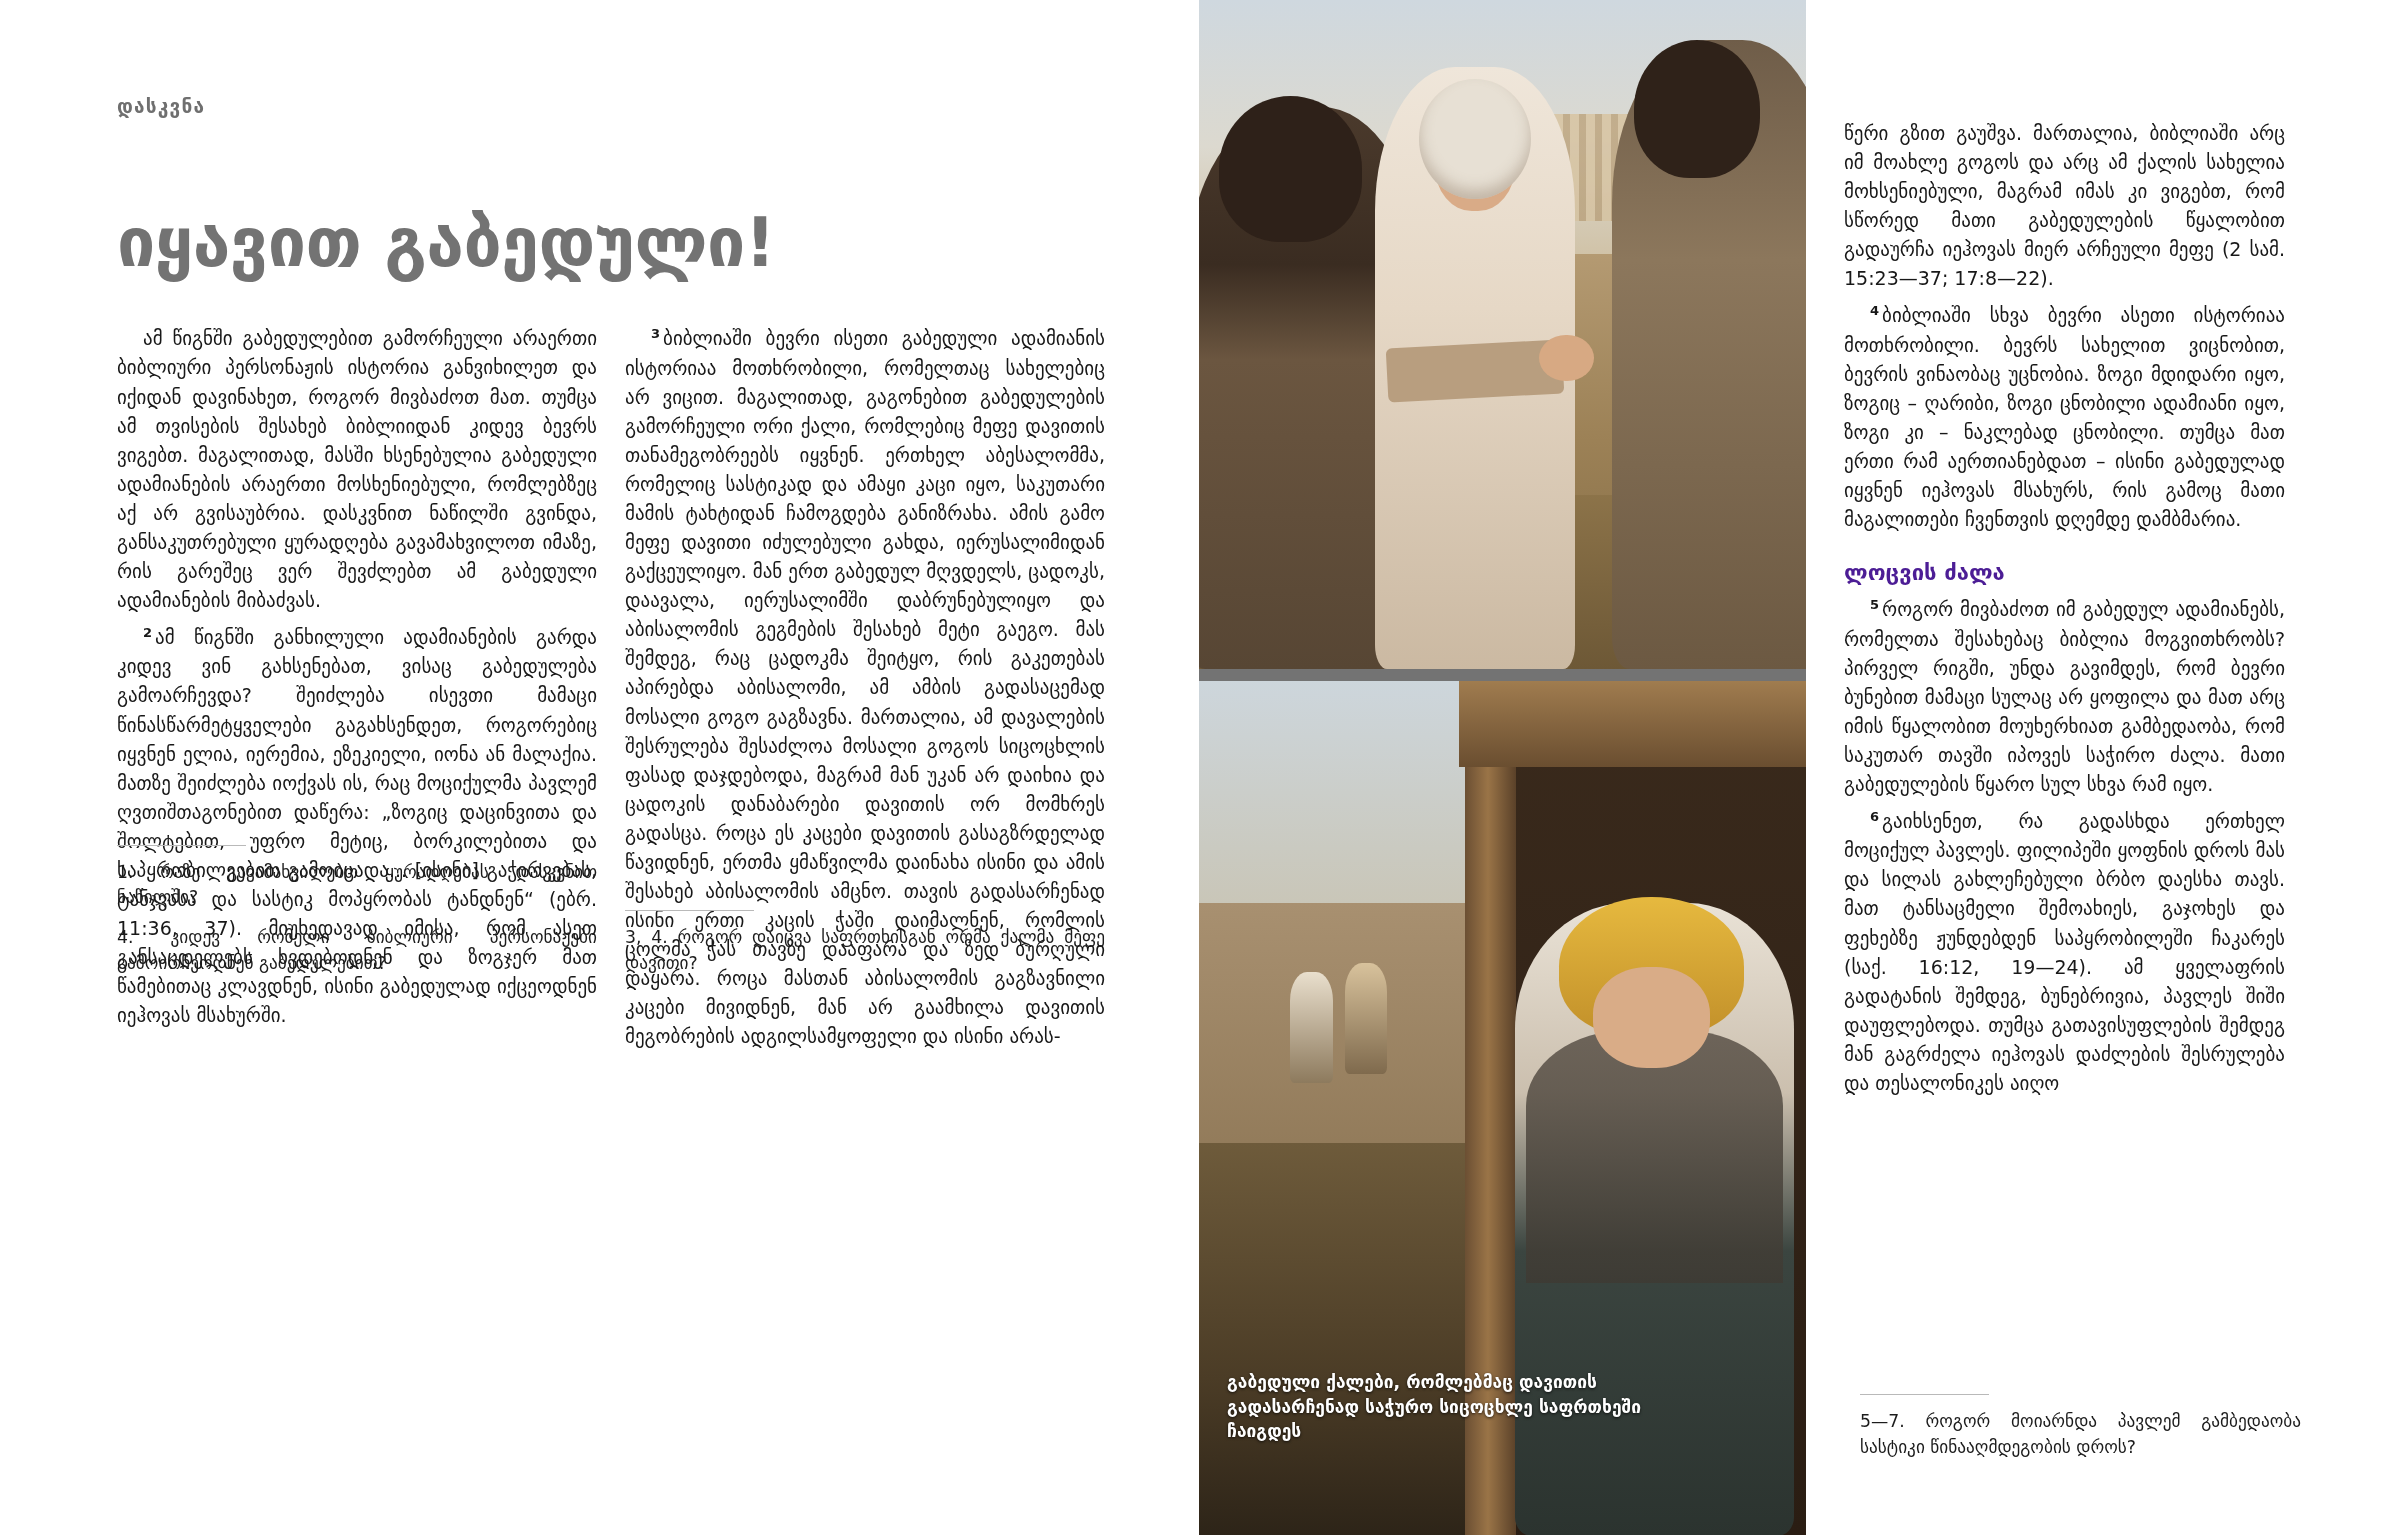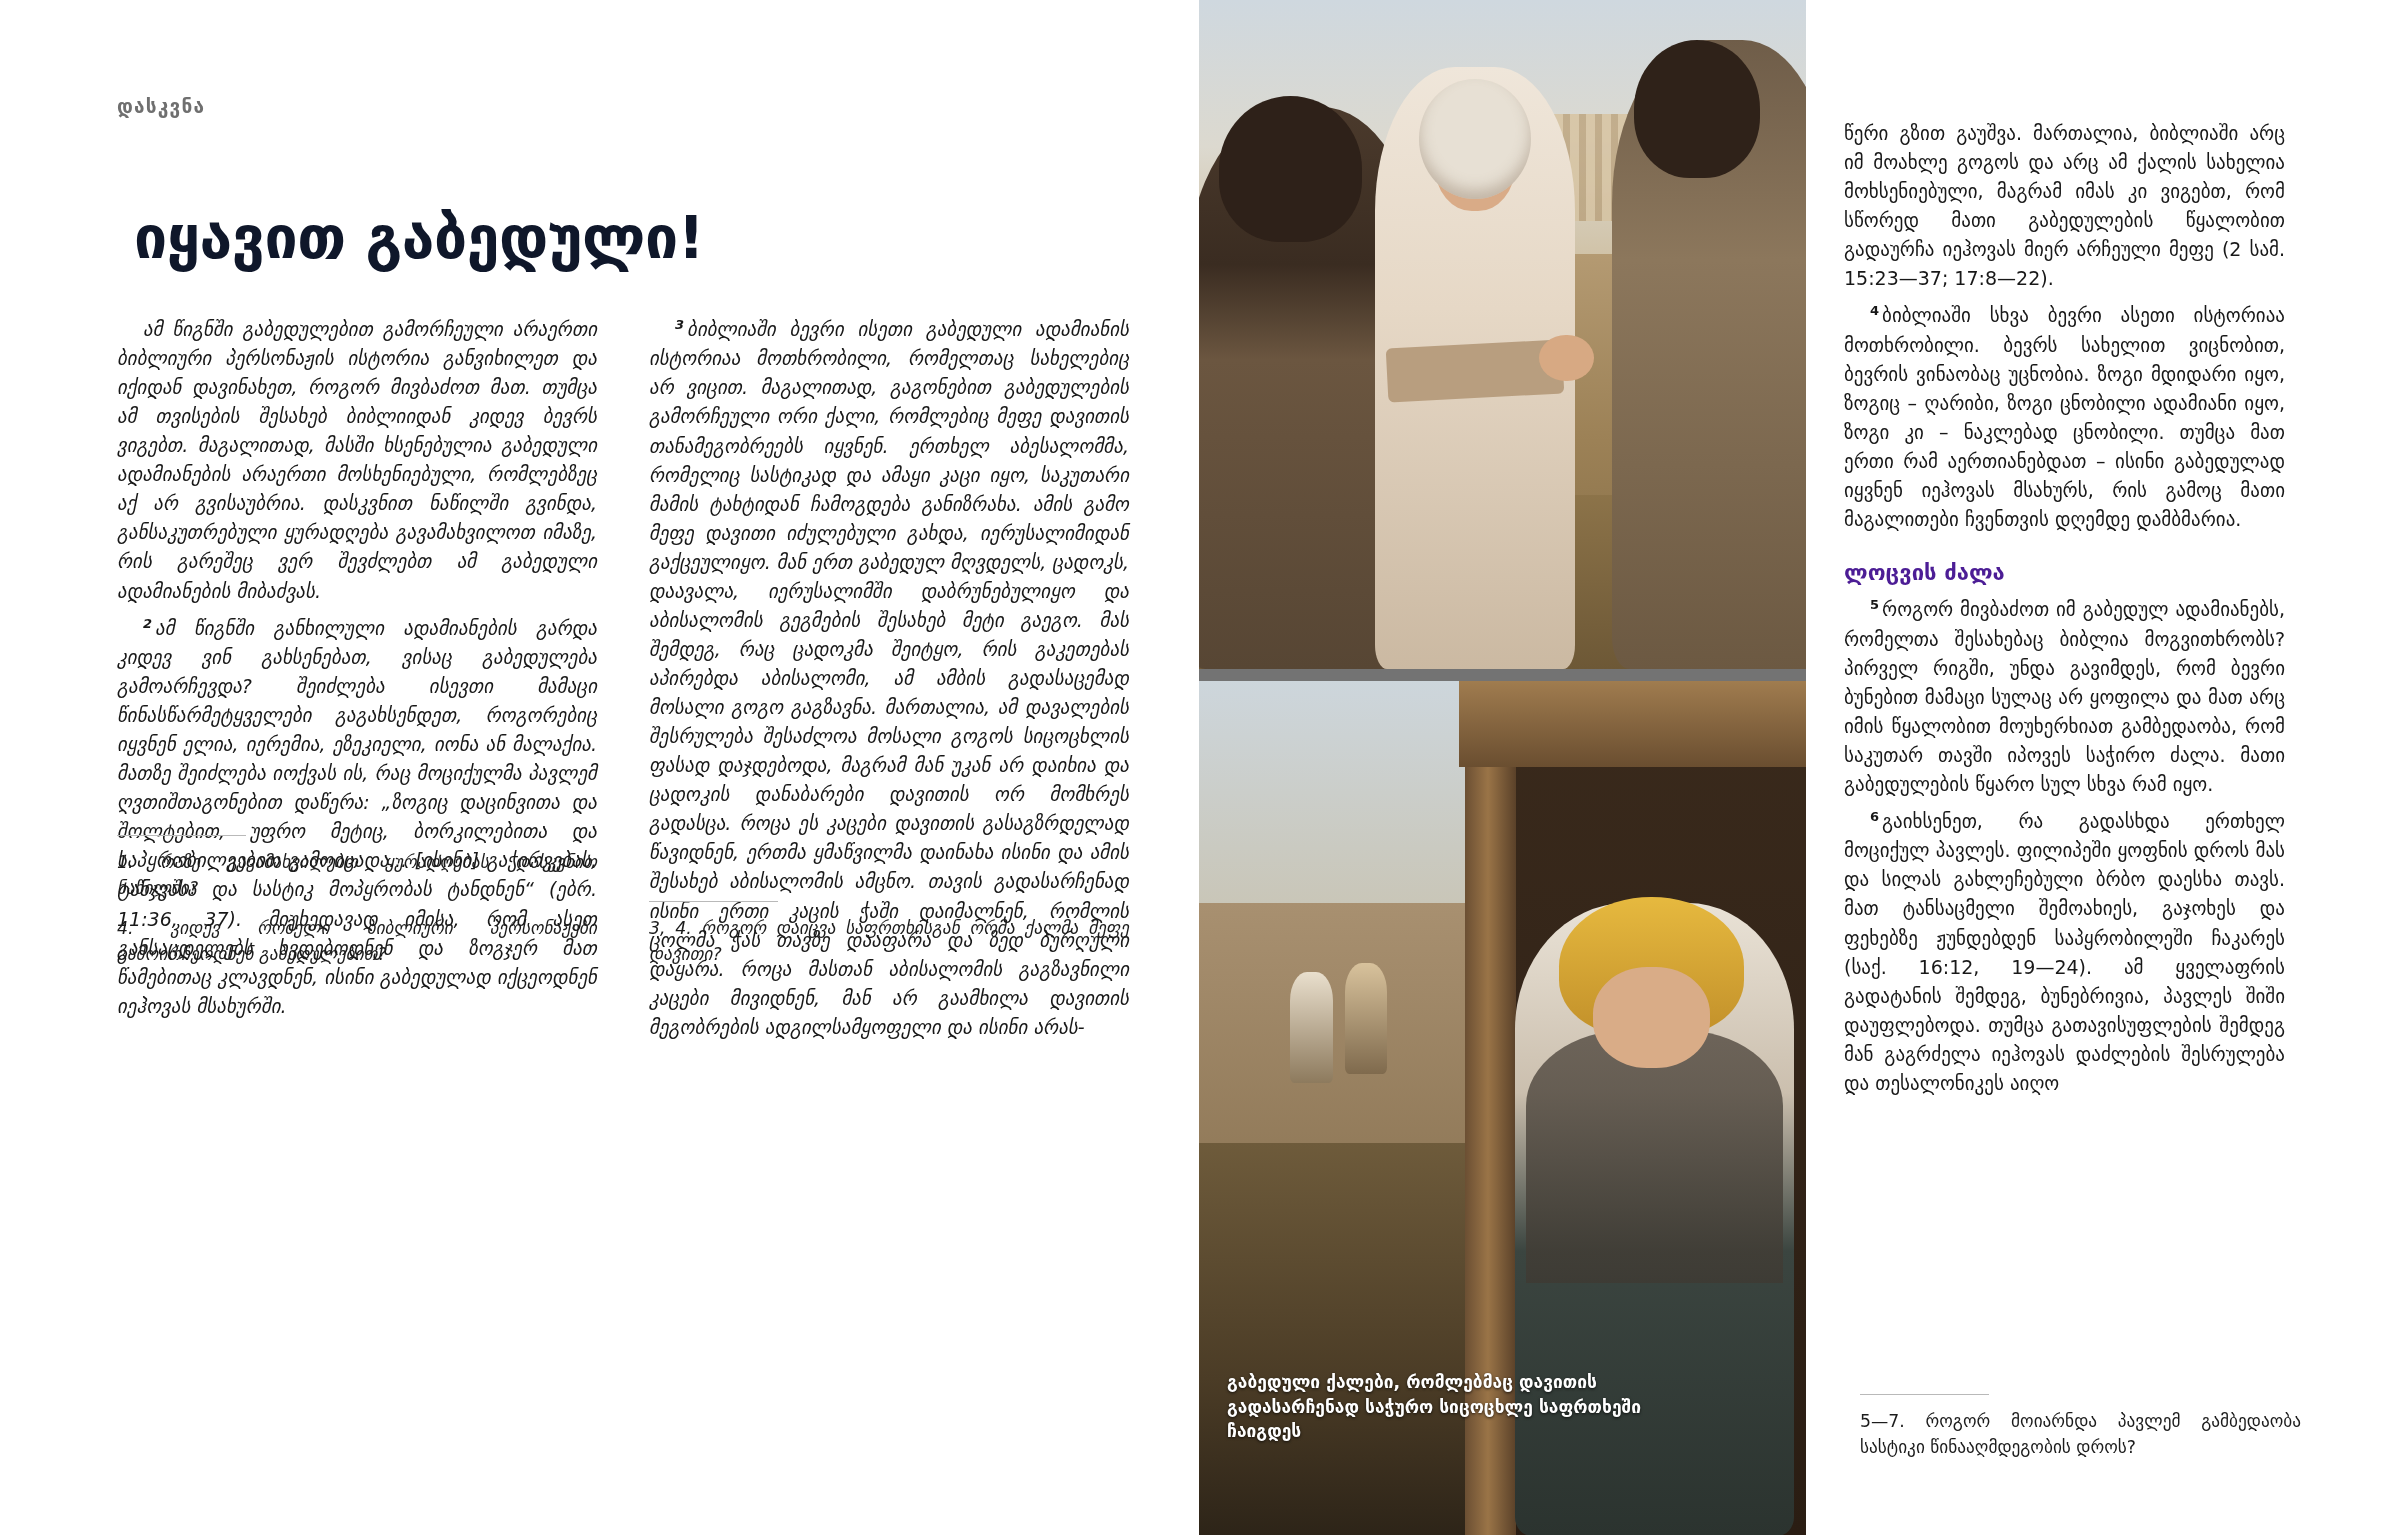--- a/index.html
+++ b/index.html
@@ -30,33 +30,32 @@
 
   .kicker {
     font-size: 19px;
     letter-spacing: 1.2px;
     color: #6f6f6f;
     font-weight: 700;
     margin: 0 0 90px 0;
   }
 
   .headline {
-    font-size: 59px;
+    font-size: 68px;
     line-height: 1.05;
     font-weight: 700;
-    color: #0f172a;
-    margin: 0 0 46px 17px;
+    color: #737373;
+    margin: 0 0 46px 0;
     letter-spacing: -0.5px;
   }
 
   .cols {
     display: flex;
-    gap: 52px;
+    gap: 28px;
     width: 100%;
-    font-style: italic;
   }
   .col {
     width: 480px;
     position: relative;
   }
 
   p.body {
     margin: 0 0 0 0;
     font-size: 19px;
     line-height: 1.53;

